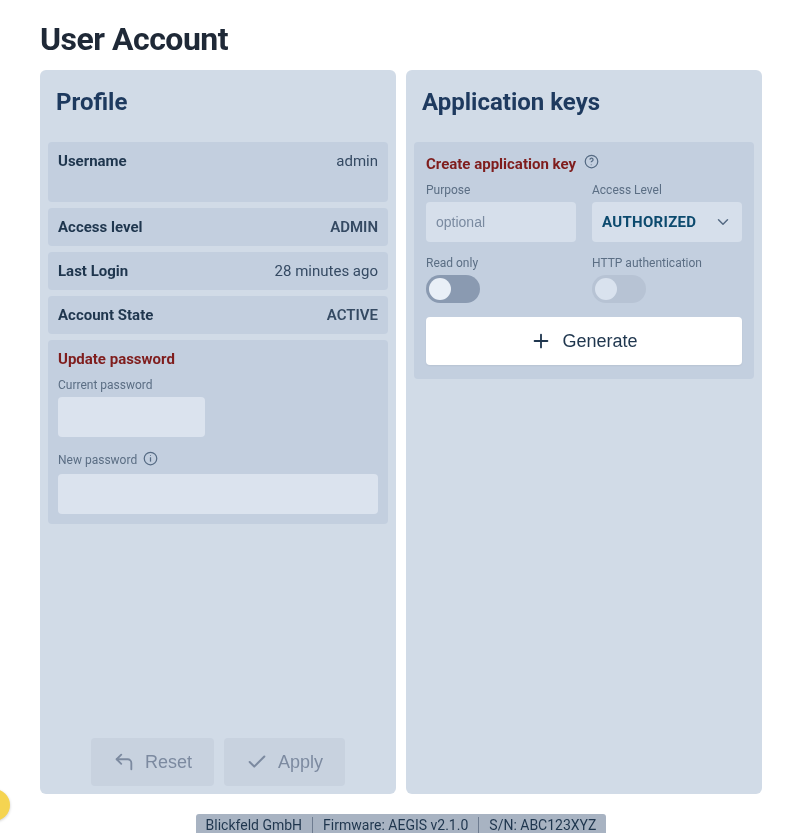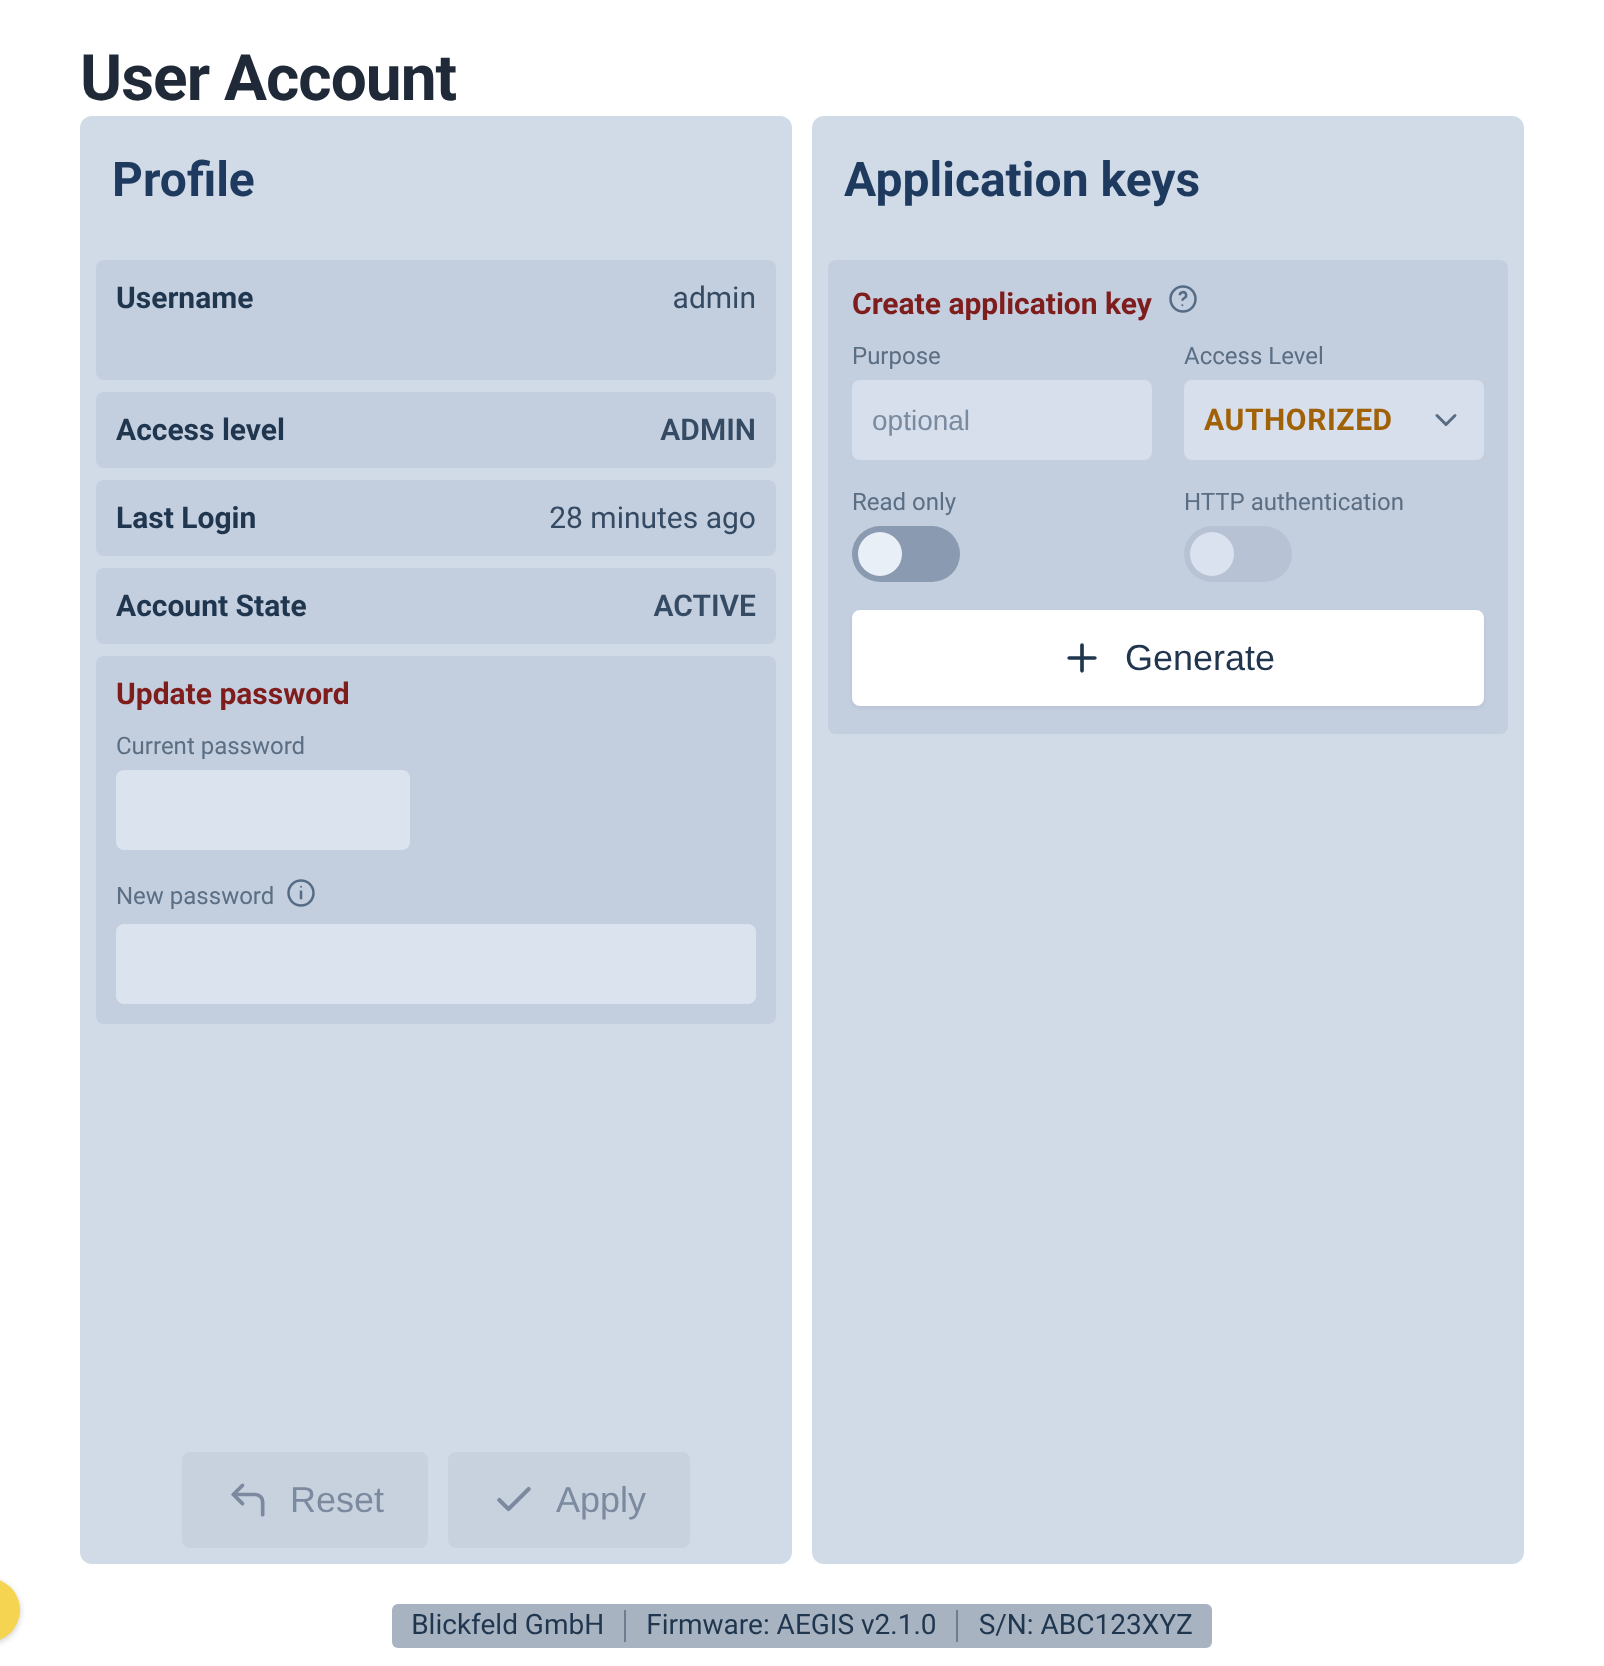--- a/index.html
+++ b/index.html
@@ -11,20 +11,21 @@
       font-size: 14px;
     }
     .container {
       width: 802px;
       padding: 20px 40px 0 40px;
     }
     .page-title {
       font-size: 32px;
       font-weight: 700;
       color: #1f2937;
+      margin-bottom: 12px;
       letter-spacing: -0.5px;
     }
     .panels {
       display: flex;
       gap: 10px;
       justify-content: flex-end;
     }
     .panel {
       flex: 1;
       background: #d1dbe7;
@@ -99,21 +100,21 @@
     .col { flex: 1; display: flex; flex-direction: column; }
     .select-wrap {
       position: relative;
       background: #d6dfeb;
       border-radius: 4px;
       height: 40px;
       display: flex;
       align-items: center;
       padding: 0 36px 0 10px;
       font-weight: 700;
-      color: #a16207;
+      color: #0c4a6e;
       font-size: 15px;
       letter-spacing: 0.3px;
     }
     .chevron {
       position: absolute;
       right: 10px;
       top: 50%;
       transform: translateY(-50%);
       width: 18px; height: 18px;
       color: #566b84;

